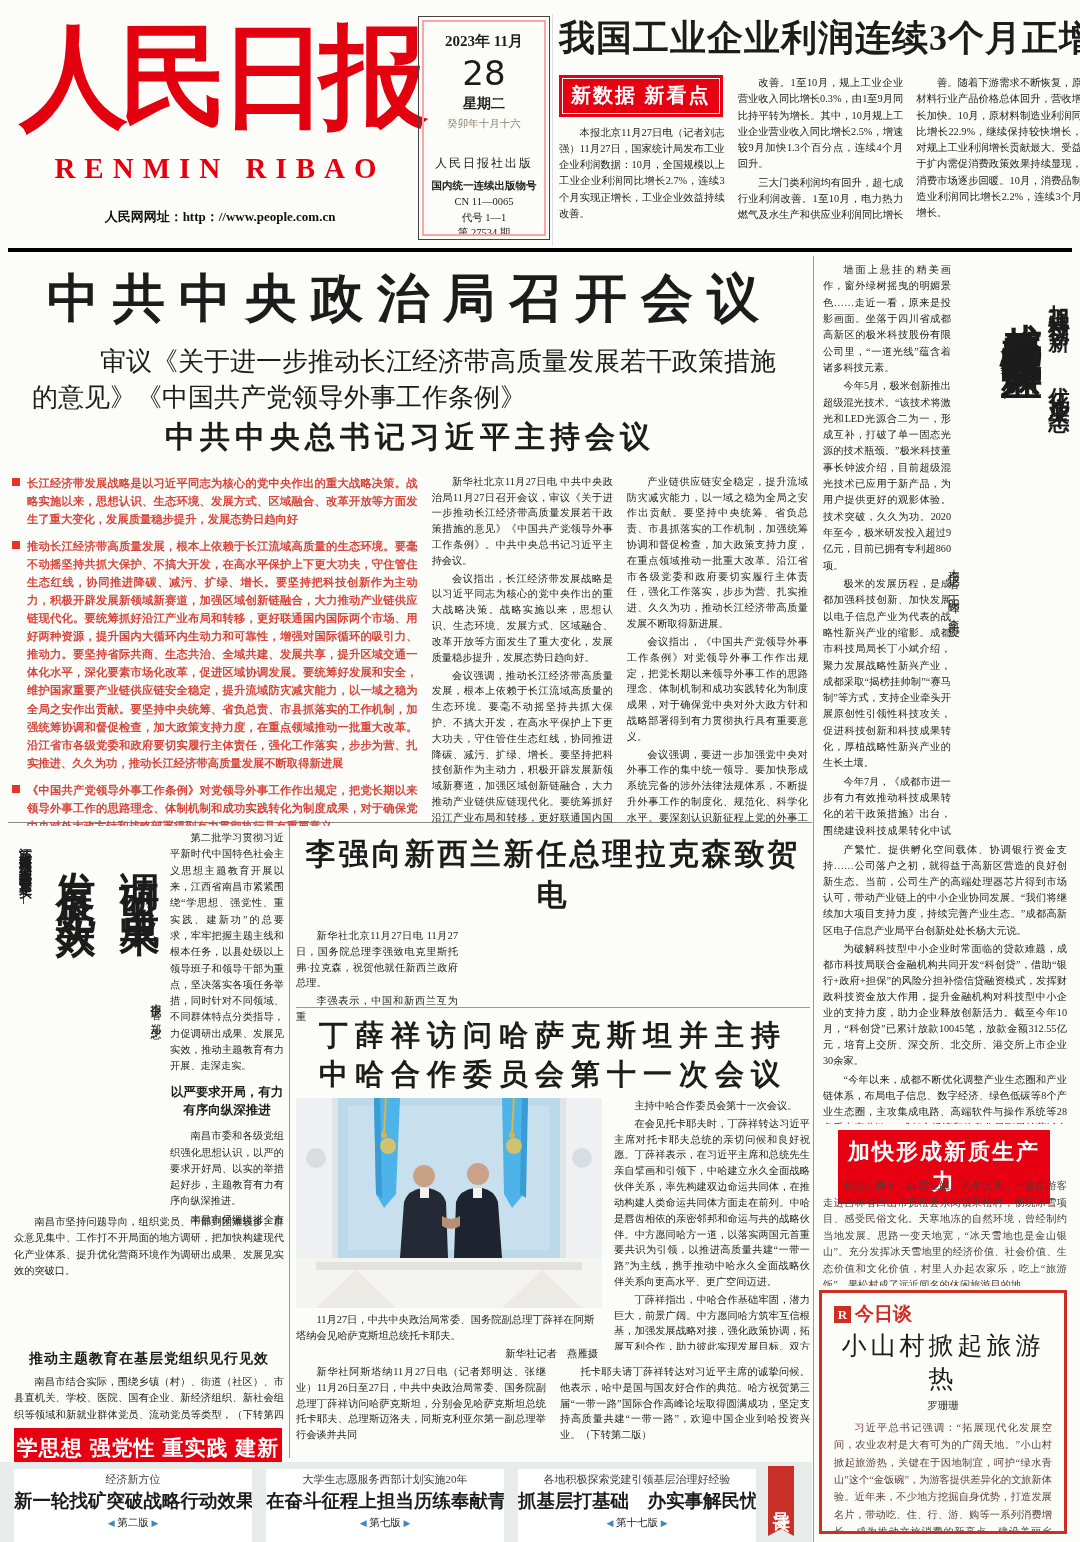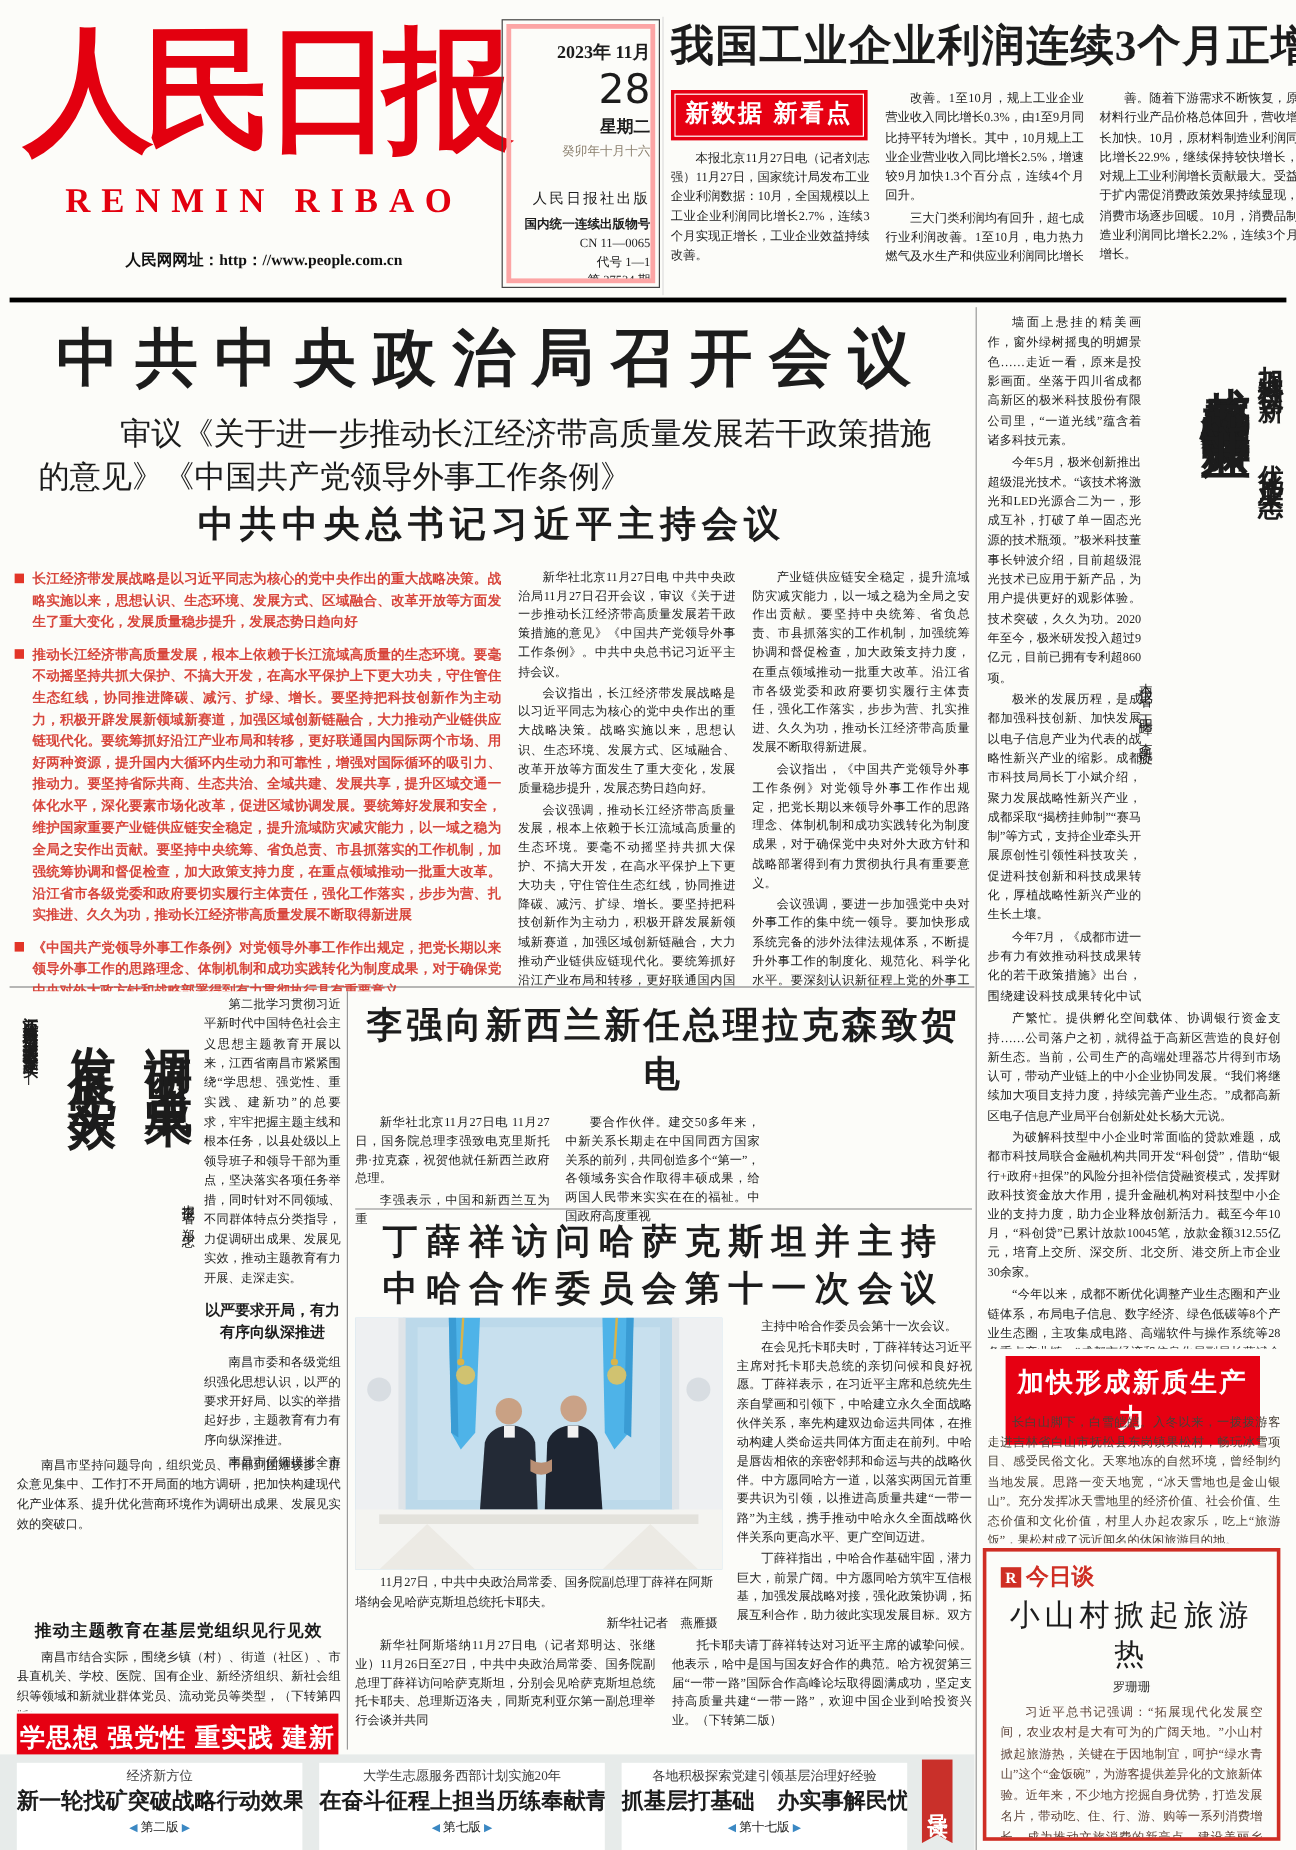--- a/index.html
+++ b/index.html
@@ -10,21 +10,21 @@
   p{margin:0 0 2px 0;text-indent:2em;}
   .jtext{text-align:justify;}
 
   
   #masthead-title{left:18px;top:-2px;width:404px;height:152px;line-height:158px;text-align:center;
     font-size:108px;font-weight:900;color:#e3000f;letter-spacing:-8px;transform:scaleY(1.04);}
   #masthead-latin{left:18px;top:152px;width:404px;text-align:center;font-size:29px;font-weight:bold;
     color:#e3000f;letter-spacing:9px;}
   #masthead-web{left:18px;top:208px;width:404px;text-align:center;font-size:13px;font-weight:bold;color:#111;}
   #datebox{left:418px;top:16px;width:124px;height:216px;border:1px solid #444;padding:3px;}
-  #datebox .inner{border:4px solid #fca5a5;width:100%;height:100%;box-sizing:border-box;text-align:right;overflow:hidden;}
+  #datebox .inner{border:2px solid #fca5a5;width:100%;height:100%;box-sizing:border-box;text-align:center;overflow:hidden;}
   .db-ym{font-size:15px;font-weight:bold;margin-top:10px;}
   .db-day{font-size:34px;font-family:"DejaVu Sans",sans-serif;margin:2px 0;}
   .db-week{font-size:14px;font-weight:bold;}
   .db-lunar{font-size:10.5px;color:#8a7f6d;margin:4px 0 24px;}
   .db-pub{font-size:12px;letter-spacing:2px;margin-bottom:6px;}
   .db-s{font-size:10.5px;line-height:1.5;}
   .db-b{font-weight:bold;}
 
   
   #industry{left:552px;top:14px;width:523px;height:232px;border-left:1px solid #ddd;padding-left:6px;}
@@ -250,23 +250,20 @@
     <div id="nc-badge" class="sans">学思想 强党性 重实践 建新功</div>
   </div>
 
   <div class="abs" id="liqiang">
     <div id="lq-hl">李强向新西兰新任总理拉克森致贺电</div>
     <div id="lq-cols">
       <div class="col jtext">
           <p>新华社北京11月27日电 11月27日，国务院总理李强致电克里斯托弗·拉克森，祝贺他就任新西兰政府总理。</p>
           <p>李强表示，中国和新西兰互为重</p>
         </div>
-      <div class="col jtext">
-          <p>要合作伙伴。建交50多年来，中新关系长期走在中国同西方国家关系的前列，共同创造多个“第一”，各领域务实合作取得丰硕成果，给两国人民带来实实在在的福祉。中国政府高度重视</p>
-        </div>
     </div>
   </div>
 
   <div class="abs" id="ding">
     <div id="dx-hl">
       <div>丁薛祥访问哈萨克斯坦并主持</div>
       <div>中哈合作委员会第十一次会议</div>
     </div>
 
     <div id="dx-photo">

